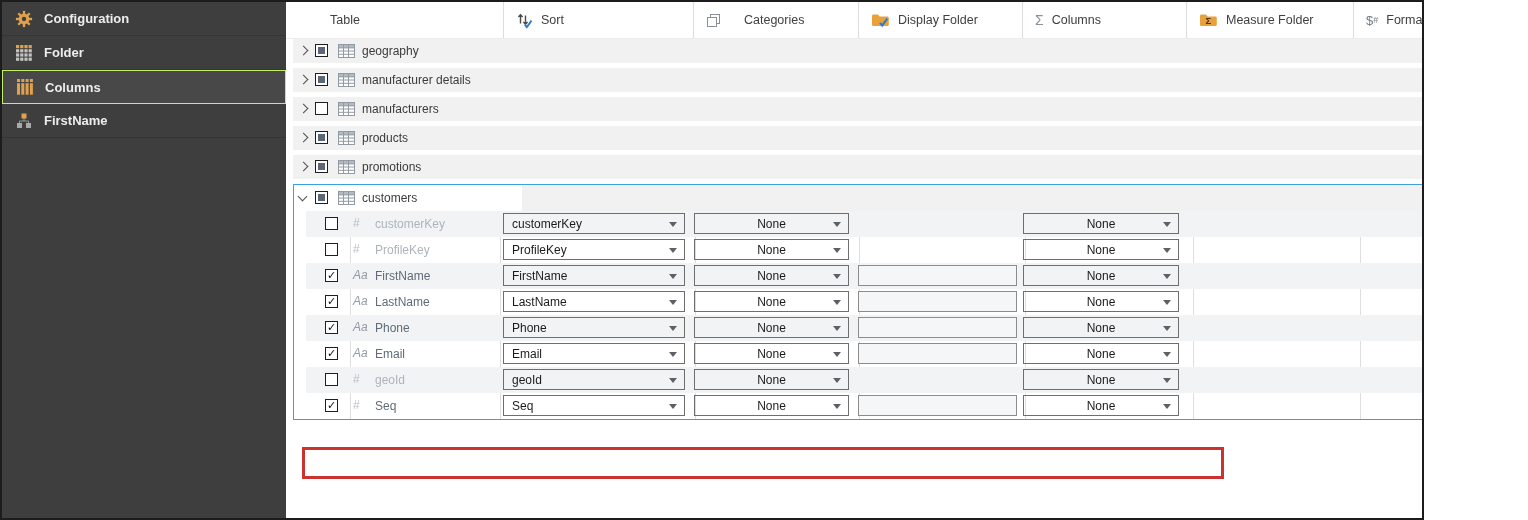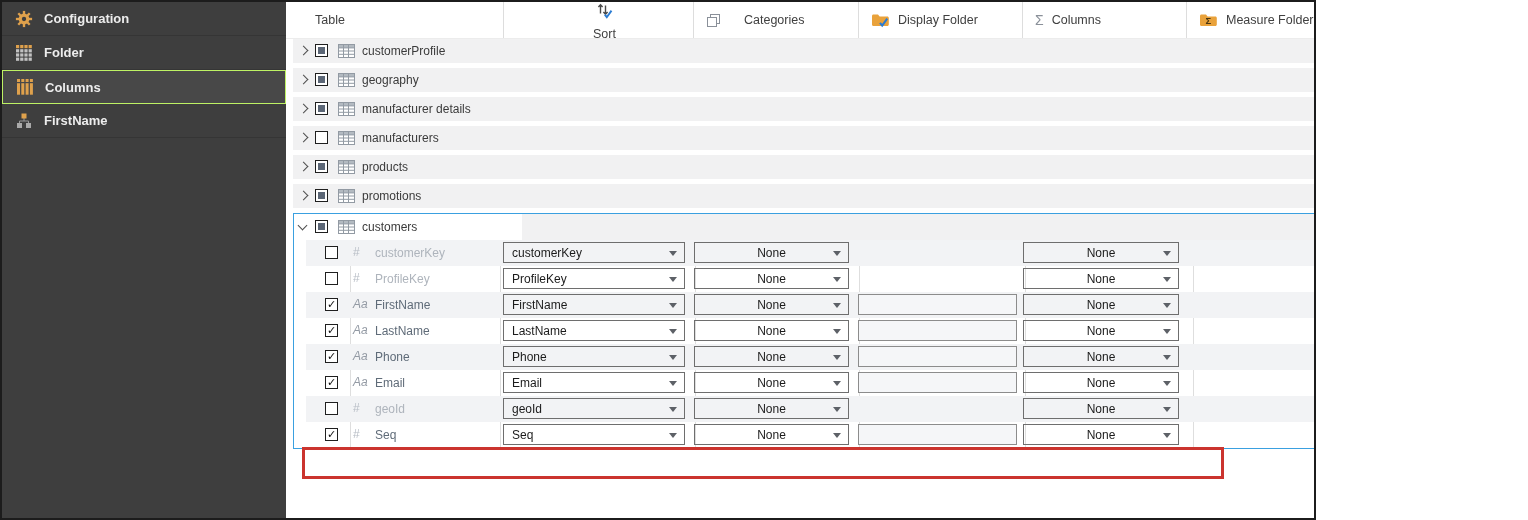--- a/index.html
+++ b/index.html
@@ -1,33 +1,33 @@
 <!DOCTYPE html>
 <html><head>
 <meta charset="utf-8">
 <style>
   * { margin:0; padding:0; box-sizing:border-box; }
   body { font-family:"Liberation Sans", sans-serif; background:#fff; }
-  .win { width:1316px; height:520px; border:2px solid #1c1c1c; display:flex; background:#f97316; overflow:hidden; }
+  .win { width:1424px; height:520px; border:2px solid #1c1c1c; display:flex; background:#f97316; overflow:hidden; }
 
   
   .sidebar { width:284px; background:#3e3e3e; flex:none; }
   .side-item { height:34px; display:flex; align-items:center; gap:11px; padding-left:13px;
                border-bottom:1px solid #353535; color:#ededed; font-size:13px; font-weight:700; cursor:default; }
   .side-item.selected { background:#484848; border:1px solid #bef264; }
   .side-ico { width:18px; height:18px; display:flex; align-items:center; justify-content:center; flex:none; }
 
   
   .content { flex:1; position:relative; background:#fff; }
 
   .ghead { display:flex; height:37px; border-bottom:1px solid #ececec; }
   .gh { display:flex; align-items:center; gap:8px; font-size:12.5px; color:#404040; padding-left:12px; }
   .gh + .gh { border-left:1px solid #dddddd; }
   .gh-ico { display:flex; align-items:center; justify-content:center; }
-  .w1{width:217px; padding-left:29px;} .w2{width:190px;flex-direction:column;} .w3{width:165px;gap:23px;} .w4{width:164px;}
+  .w1{width:217px; padding-left:44px;} .w2{width:190px;} .w3{width:165px;gap:23px;} .w4{width:164px;}
   .w5{width:164px;} .w6{width:167px;} .w7{width:173px;}
   .sigma { font-size:14px; color:#8a9099; }
   .formats-g { font-size:13px; color:#757d86; }
   .formats-g sub { font-size:9px; }
 
   
   .band { position:relative; margin:0 0 5px 7px; height:24px; width:1228px; background:#f1f1f2; }
   .chev { position:absolute; width:7px; height:7px; border-right:1.4px solid #4e4e4e; border-bottom:1.4px solid #4e4e4e; }
   .chev.right { transform:rotate(-45deg); left:7px; top:8px; }
   .chev.down  { transform:rotate(45deg); left:5px; top:8px; }
@@ -209,32 +209,20 @@
     <div class="band">
       <span class="chev right"></span>
       <span class="pcb">
           <span class="indet"></span>
         </span>
       <span class="ticon"><svg width="17" height="14">
             <rect x="0.5" y="0.5" width="16" height="13" fill="#fff" stroke="#929aa3"></rect>
             <rect x="0.5" y="0.5" width="16" height="3.4" fill="#b3bac1" stroke="#929aa3"></rect>
             <path d="M5.5 0.5 V13.5 M10.5 0.5 V13.5 M0.5 7 H16.5 M0.5 10.3 H16.5" stroke="#929aa3"></path>
           </svg></span>
-      <span class="plabel">customerProfile</span>
-    </div>
-    <div class="band">
-      <span class="chev right"></span>
-      <span class="pcb">
-          <span class="indet"></span>
-        </span>
-      <span class="ticon"><svg width="17" height="14">
-            <rect x="0.5" y="0.5" width="16" height="13" fill="#fff" stroke="#929aa3"></rect>
-            <rect x="0.5" y="0.5" width="16" height="3.4" fill="#b3bac1" stroke="#929aa3"></rect>
-            <path d="M5.5 0.5 V13.5 M10.5 0.5 V13.5 M0.5 7 H16.5 M0.5 10.3 H16.5" stroke="#929aa3"></path>
-          </svg></span>
       <span class="plabel">geography</span>
     </div>
     <div class="band">
       <span class="chev right"></span>
       <span class="pcb">
           <span class="indet"></span>
         </span>
       <span class="ticon"><svg width="17" height="14">
             <rect x="0.5" y="0.5" width="16" height="13" fill="#fff" stroke="#929aa3"></rect>
             <rect x="0.5" y="0.5" width="16" height="3.4" fill="#b3bac1" stroke="#929aa3"></rect>

